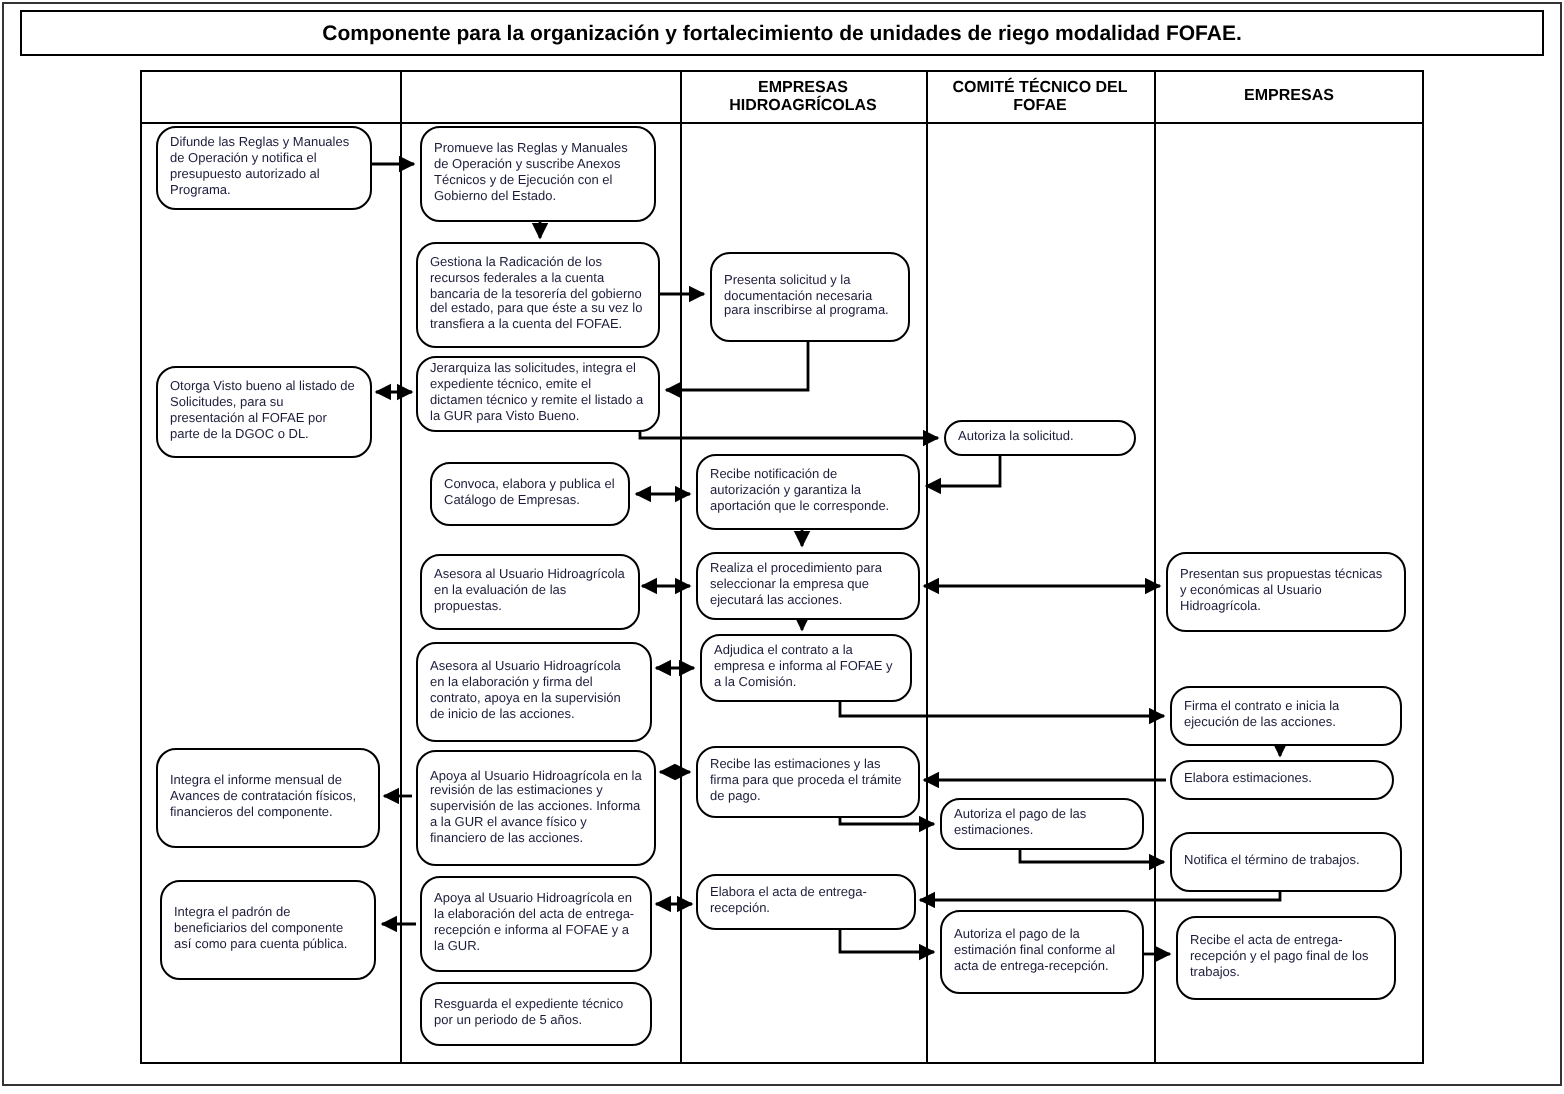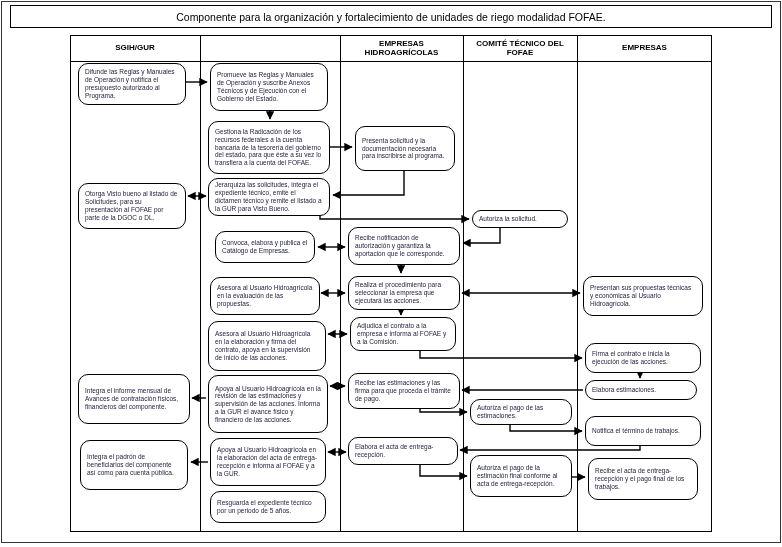--- a/index.html
+++ b/index.html
@@ -4,21 +4,21 @@
 <style>
   html,body { margin:0; padding:0; background:#e8e8e8; }
   #page {
     position:relative; width:782px; height:547px; background:#ffffff;
     font-family:"Liberation Sans", sans-serif; overflow:hidden;
   }
   .outer-frame { position:absolute; left:1px; top:1px; right:1px; bottom:4px; border:1px solid #333; }
   .title-box {
     position:absolute; left:10px; top:5px; width:760px; height:21px;
     border:1px solid #000; display:flex; align-items:center; justify-content:center;
-    font-size:10.5px; font-weight:normal; color:#000;
+    font-size:10.5px; font-weight:bold; color:#000;
   }
   .table-frame { position:absolute; left:70px; top:35px; width:642px; height:497px; border:1.4px solid #000; box-sizing:border-box; }
   .v-div { position:absolute; top:35px; height:497px; width:1px; background:#000; }
   .h-head { position:absolute; left:70px; top:61px; width:642px; height:1px; background:#000; }
   .col-header {
     position:absolute; top:35px; height:26px; display:flex; align-items:center; justify-content:center;
     text-align:center; font-weight:bold; font-size:8px; color:#000; line-height:1.15; padding:0 4px; box-sizing:border-box;
   }
   .node {
     position:absolute; background:#fff; border:1.1px solid #000; border-radius:10px;
@@ -35,21 +35,20 @@
 
   <div class="title-box">Componente para la organización y fortalecimiento de unidades de riego modalidad FOFAE.</div>
 
   <div class="table-frame"></div>
   <div class="v-div" style="left:200px"></div>
   <div class="v-div" style="left:340px"></div>
   <div class="v-div" style="left:463px"></div>
   <div class="v-div" style="left:577px"></div>
   <div class="h-head"></div>
 
-  <div class="col-header" style="left:70px;width:130px">SGIH/GUR</div>
   <div class="col-header" style="left:340px;width:123px">EMPRESAS HIDROAGRÍCOLAS</div>
   <div class="col-header" style="left:463px;width:114px">COMITÉ TÉCNICO DEL FOFAE</div>
   <div class="col-header" style="left:577px;width:135px">EMPRESAS</div>
 
   <svg class="wires" width="782" height="547">
     <defs>
       <marker id="ah" markerWidth="7" markerHeight="7" refX="5.5" refY="3" orient="auto">
         <path d="M0,0 L6,3 L0,6 Z" fill="#000"></path>
       </marker>
       <marker id="ahs" markerWidth="7" markerHeight="7" refX="5.5" refY="3" orient="auto-start-reverse">

